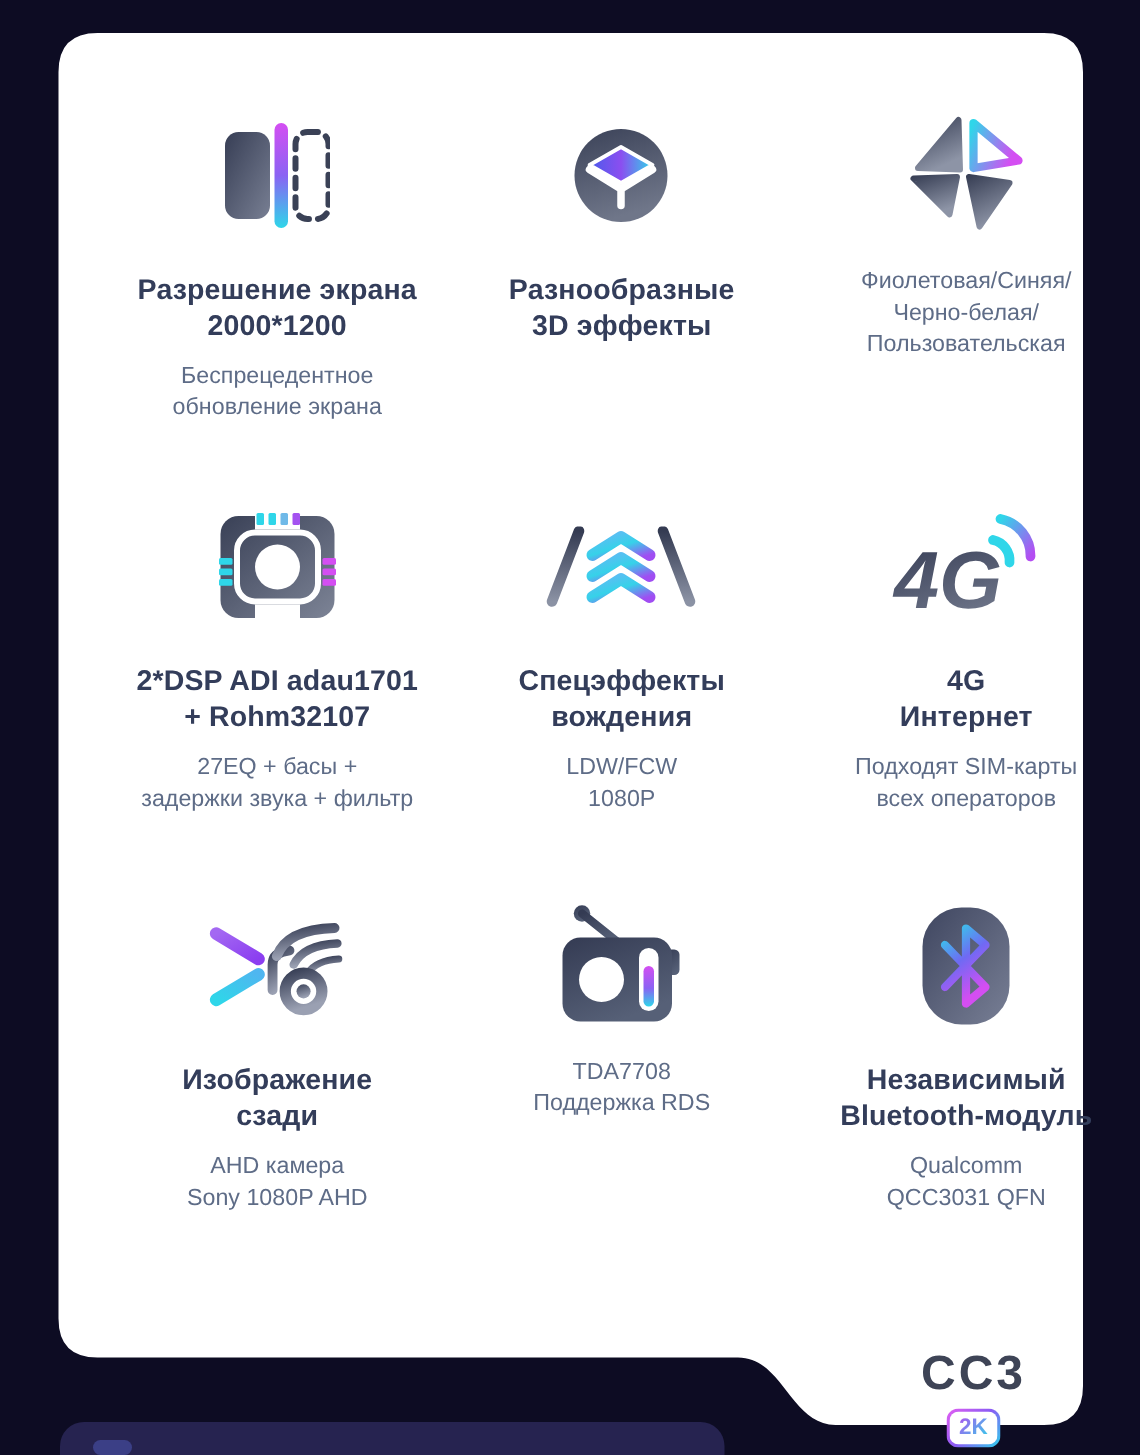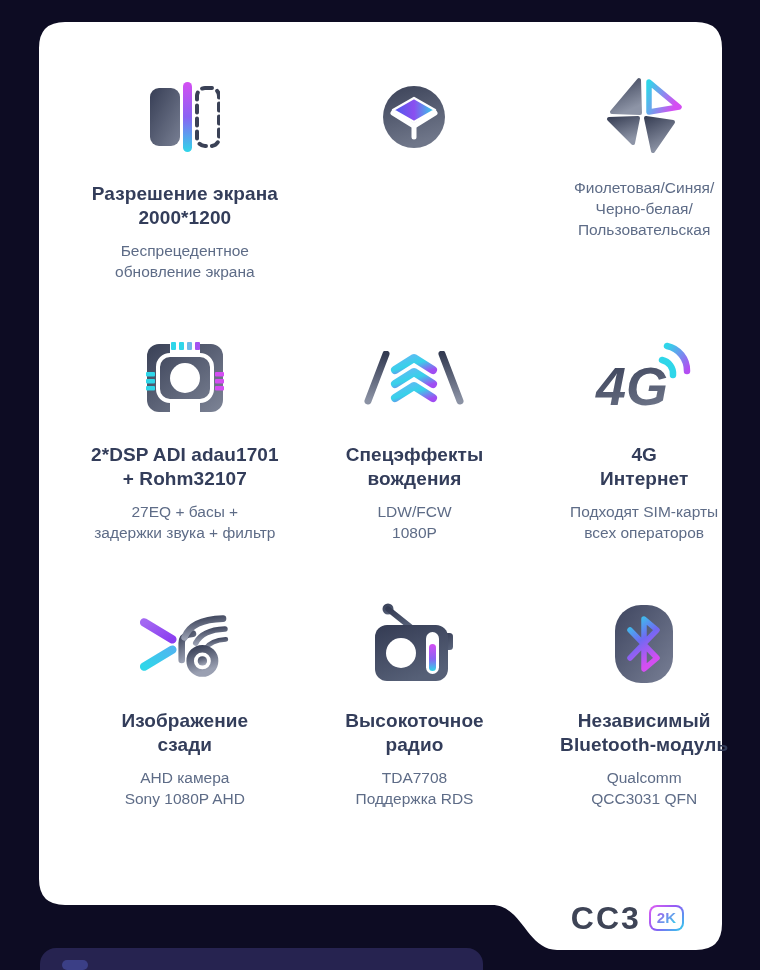--- a/index.html
+++ b/index.html
@@ -28,21 +28,21 @@
   .title{
     margin-top:16px;font-size:19px;font-weight:bold;color:#333d5a;
     line-height:1.24;white-space:pre-line;letter-spacing:.1px;
   }
   .subtitle{
     margin-top:12px;font-size:15.5px;color:#5e6c87;
     line-height:1.34;white-space:pre-line;
   }
   .footer-logo{
     position:absolute;top:899px;right:76px;height:38px;z-index:2;
-    display:flex;align-items:center;gap:8px;
+    display:flex;align-items:center;gap:8px;flex-direction:column;
   }
   .cc3-text{
     font-size:32px;font-weight:bold;color:#3e4456;letter-spacing:2px;
     line-height:1;
   }
   .badge-2k{
     display:inline-block;padding:2px 6px;border-radius:8px;
     border:2.5px solid transparent;
     background:linear-gradient(#fff,#fff) padding-box,
                linear-gradient(135deg,#e45df2,#8a5cf4,#2bd4ec) border-box;
@@ -104,20 +104,22 @@
               <stop offset="0.5" stop-color="#8b4ef0"></stop>
               <stop offset="1" stop-color="#2fd6e9"></stop>
           </linearGradient>
         </defs>
         <circle cx="32" cy="32" r="31" fill="url(#s2d)"></circle>
         <polygon points="32,13 53,25 32,37 11,25" fill="url(#s2t)" stroke="#ffffff" stroke-width="2.5" stroke-linejoin="round"></polygon>
         <path d="M 11 28 L 32 41 L 53 28" fill="none" stroke="#ffffff" stroke-width="5" stroke-linecap="round" stroke-linejoin="round"></path>
         <path d="M 32 43 V 52" fill="none" stroke="#ffffff" stroke-width="5" stroke-linecap="round"></path>
       </svg>
     </div>
+    <div class="title">Разнообразные
+3D эффекты</div>
   </div>
 
   <div class="cell">
     <div class="icon-box">
       <svg width="84" height="84" viewBox="0 0 84 84">
         <defs>
           <linearGradient id="s3d" x1="0" y1="0" x2="0.4" y2="1">
             <stop offset="0" stop-color="#3a4157"></stop>
               <stop offset="1" stop-color="#8d94a6"></stop>
           </linearGradient>
@@ -269,22 +271,20 @@
         </defs>
         <circle cx="15" cy="6" r="5.5" fill="url(#s8d)"></circle>
         <line x1="15" y1="6" x2="40" y2="26" stroke="url(#s8d)" stroke-width="5.5" stroke-linecap="round"></line>
         <rect x="71" y="30" width="9" height="17" rx="3.5" fill="url(#s8d)"></rect>
         <rect x="2" y="22" width="73" height="56" rx="12" fill="url(#s8d)"></rect>
         <circle cx="28" cy="50" r="15" fill="#ffffff"></circle>
         <rect x="53" y="29" width="13" height="42" rx="6.5" fill="#ffffff"></rect>
         <rect x="56" y="41" width="7" height="27" rx="3.5" fill="url(#s8a)"></rect>
       </svg>
     </div>
-    <div class="title">Высокоточное
-радио</div>
     <div class="subtitle">TDA7708
 Поддержка RDS</div>
   </div>
 
   <div class="cell">
     <div class="icon-box">
       <svg width="62" height="82" viewBox="0 0 62 82">
         <defs>
           <linearGradient id="s9d" x1="0" y1="0" x2="1" y2="1">
             <stop offset="0" stop-color="#3f4660"></stop>

